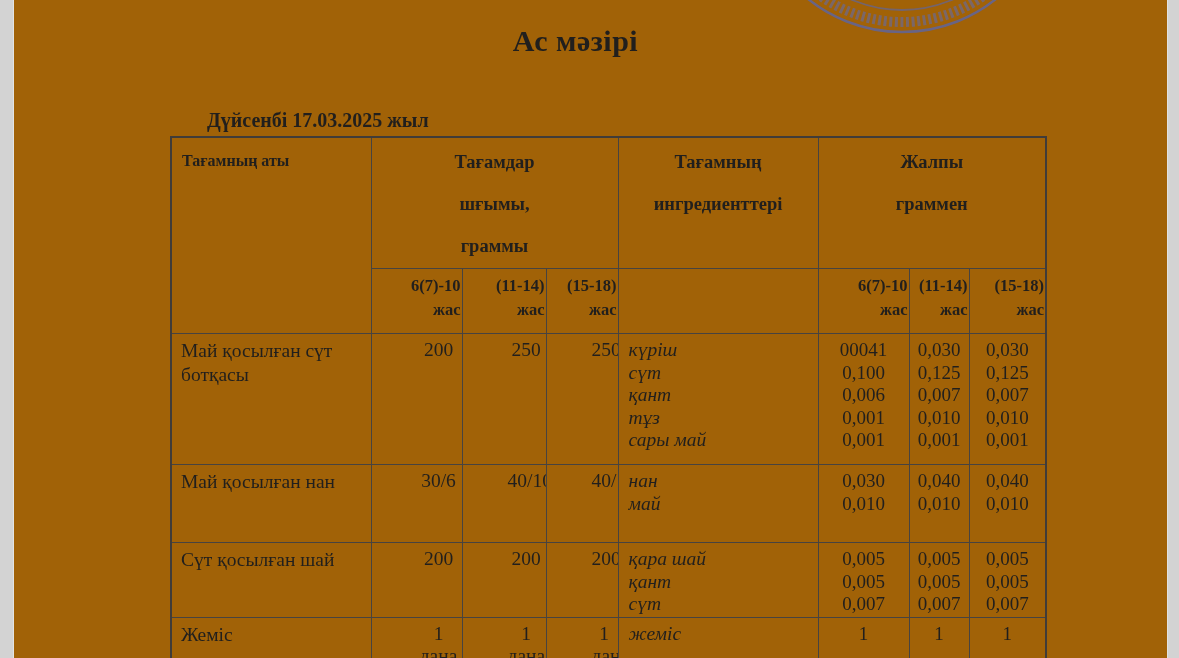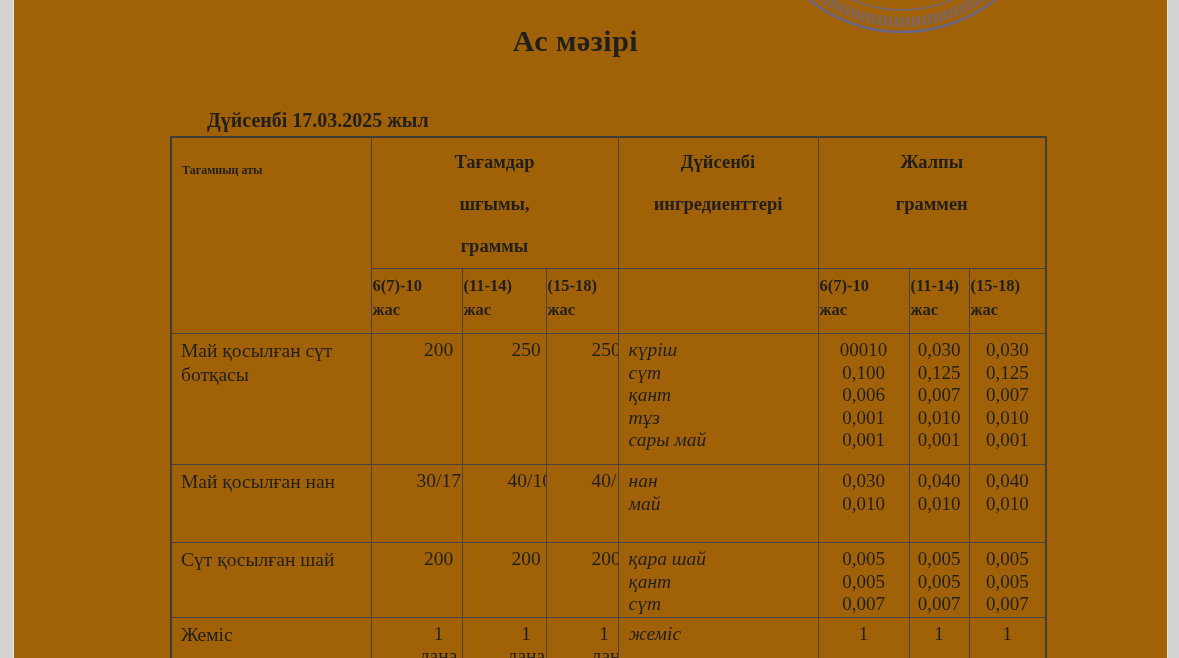--- a/index.html
+++ b/index.html
@@ -76,31 +76,31 @@
 
   th.h-main {
     font-size: 18.5px;
     font-weight: bold;
     text-align: center;
     padding-top: 3px;
     line-height: 42px;
     white-space: pre-line;
   }
   th.h-dish {
-    font-size: 12px;
+    font-size: 16px;
     font-weight: bold;
     text-align: left;
-    padding: 21px 4px 0 10px;
+    padding: 12px 4px 0 10px;
     line-height: 22px;
     vertical-align: top;
   }
   th.h-age {
     font-size: 16.5px;
     font-weight: bold;
-    text-align: left;
+    text-align: right;
     padding-top: 5px;
     line-height: 24px;
     white-space: pre-line;
   }
 
   td.c-dish {
     font-size: 19.5px;
     padding: 5px 8px 0 9px;
     line-height: 24px;
   }
@@ -155,21 +155,21 @@
         <col style="width:91px">
         <col style="width:60px">
         <col style="width:77px">
     </colgroup>
     <thead>
       <tr style="height:116px">
         <th class="h-dish" rowspan="2">Тағамның аты</th>
         <th class="h-main" colspan="3">Тағамдар
 шғымы,
 граммы</th>
-        <th class="h-main">Дүйсенбі
+        <th class="h-main">Тағамның
 ингредиенттері</th>
         <th class="h-main" colspan="3">Жалпы
 граммен</th>
       </tr>
       <tr style="height:65px">
         <th class="h-age">6(7)-10
 жас</th>
         <th class="h-age">(11-14)
 жас</th>
         <th class="h-age">(15-18)
@@ -187,39 +187,39 @@
       <tr style="height:131px">
         <td class="c-dish">Май қосылған сүт ботқасы</td>
         <td class="c-portion">200</td>
         <td class="c-portion">250</td>
         <td class="c-portion">250</td>
         <td class="c-ing">күріш
 сүт
 қант
 тұз
 сары май</td>
-        <td class="c-gram">00010
+        <td class="c-gram">00041
 0,100
 0,006
 0,001
 0,001</td>
         <td class="c-gram">0,030
 0,125
 0,007
 0,010
 0,001</td>
         <td class="c-gram">0,030
 0,125
 0,007
 0,010
 0,001</td>
       </tr>
       <tr style="height:78px">
         <td class="c-dish">Май қосылған нан</td>
-        <td class="c-portion">30/17</td>
+        <td class="c-portion">30/6</td>
         <td class="c-portion">40/10</td>
         <td class="c-portion">40/10</td>
         <td class="c-ing">нан
 май</td>
         <td class="c-gram">0,030
 0,010</td>
         <td class="c-gram">0,040
 0,010</td>
         <td class="c-gram">0,040
 0,010</td>

